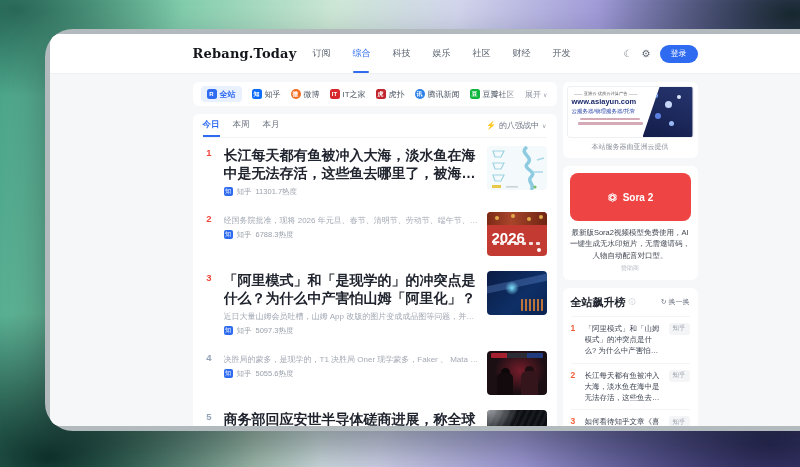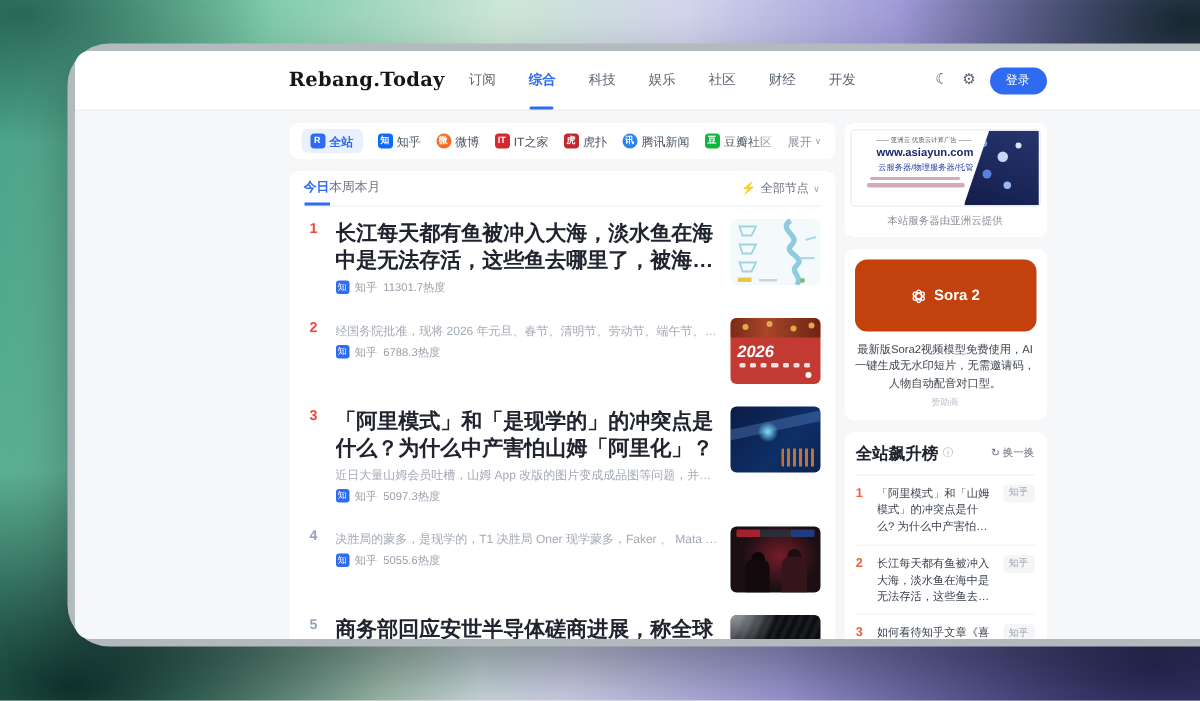--- a/index.html
+++ b/index.html
@@ -21,21 +21,21 @@
   .win-inner{ position:relative; width:100%; height:100%; border-radius:10px; overflow:hidden; background:#fff; }
   .scrollbar{ position:absolute; top:0; right:0; bottom:0; width:9px; background:#fafbfc; border-left:1px solid #f0f1f3; z-index:50;}
   .scroll-thumb{ width:7px; height:72px; margin:2px auto 0; background:#ccd2d7; border-radius:4px;}
 
   
   .hdr{ height:40px; background:#fff; border-bottom:1px solid #eef0f2; }
   .hdr-in{ width:505px; height:100%; margin:0 auto; display:flex; align-items:center; }
   .logo{ font-family:"DejaVu Serif",serif; font-weight:bold; font-size:13px; color:#14161c; letter-spacing:.2px; cursor:pointer;}
   .nav{ display:flex; gap:22px; margin-left:16px; height:100%; }
   .nav-item{ font-size:9px; color:#5b6470; display:flex; align-items:center; height:100%; position:relative; cursor:pointer;}
-  .nav-item.active{ color:#2e6bf0; font-weight:bold;}
+  .nav-item.active{ color:#2e6bf0; font-weight:normal;}
   .nav-item.active::after{ content:""; position:absolute; left:50%; transform:translateX(-50%); bottom:0; width:16px; height:2px; background:#2e6bf0; border-radius:2px;}
   .hdr-right{ margin-left:auto; display:flex; align-items:center; gap:9px;}
   .hicon{ font-size:10px; color:#5b6470; cursor:pointer; line-height:1;}
   .login-btn{ background:#2e6bf0; color:#fff; font-size:8px; padding:3.5px 11px; border-radius:999px; cursor:pointer;font-family:Liberation Mono, monospace;}
 
   
   .page{ background:#f6f7f9; height:352px; padding-top:8px; }
   .container{ width:505px; margin:0 auto; display:flex; gap:6px; align-items:flex-start;}
   .main{ width:364px;}
   .side{ width:135px;}
@@ -44,21 +44,21 @@
   
   .tabs-card{ height:24px; display:flex; align-items:center; gap:10px; padding:0 8px; font-size:8px; color:#4b5563; position:relative; overflow:hidden; white-space:nowrap;}
   .src{ display:flex; align-items:center; gap:3px; flex:none; cursor:pointer;}
   .src .ic{ width:10px; height:10px; border-radius:2.5px; color:#fff; font-size:6px; font-weight:bold; display:flex; align-items:center; justify-content:center; line-height:1;}
   .src.round .ic{ border-radius:50%;}
   .src.active{ background:#e9f0fe; border-radius:4px; padding:2.5px 6px; color:#2e6bf0; font-weight:bold;}
   .expand{ position:absolute; right:0; top:0; bottom:0; width:58px; background:linear-gradient(90deg,rgba(255,255,255,0),#fff 45%); display:flex; align-items:center; justify-content:flex-end; gap:2px; padding-right:9px; color:#8a919c; font-size:8px; cursor:pointer;}
 
   
   .list-card{ margin-top:8px; padding:0 10px 8px; min-height:312px;}
-  .time-row{ height:24px; display:flex; align-items:center; border-bottom:1px solid #f1f3f5; font-size:8.5px; color:#6b7280;}
+  .time-row{ height:24px; display:flex; align-items:center; gap:13px; border-bottom:1px solid #f1f3f5; font-size:8.5px; color:#6b7280;}
   .time-tab{ height:100%; display:flex; align-items:center; border-bottom:2px solid transparent; cursor:pointer;}
   .time-tab.active{ color:#2e6bf0; font-weight:bold; border-bottom-color:#2e6bf0;}
   .node-filter{ margin-left:auto; display:flex; align-items:center; gap:3px; color:#6b7280; font-size:8px; cursor:pointer;}
   .bolt{ color:#f5b50a; font-size:8px;}
   .chev{ font-size:6px; color:#9aa1ab;}
 
   .news-item{ display:flex; gap:8px; padding:8px 0 7px; cursor:pointer;}
   .rank{ width:13px; flex:none; font-size:9.5px; font-weight:bold; color:#94a3b8; text-align:center; padding-top:1px;}
   .rank.hot{ color:#f0463c;}
   .nbody{ flex:1; min-width:0;}
@@ -66,21 +66,21 @@
   .ndesc{ margin-top:3px; font-size:8px; color:#a3aab4; white-space:nowrap; overflow:hidden; text-overflow:ellipsis;}
   .nmeta{ margin-top:4px; display:flex; align-items:center; gap:4px; font-size:7.5px; color:#9aa1ab;}
   .src-badge{ width:9px; height:9px; border-radius:2px; background:#2e6bf0; color:#fff; font-size:6px; display:flex; align-items:center; justify-content:center;}
   .thumb{ width:60px; height:44px; border-radius:4px; flex:none; overflow:hidden; position:relative;}
 
   
   .t1{ background:#f4fafc;}
   .t2{ background:#c23a32;}
   .t2 .strip{ position:absolute; top:0; left:0; right:0; height:13px; background:linear-gradient(90deg,#7c2a16,#a8452a 40%,#6e2413); }
   .t2 .strip i{ position:absolute; width:4px; height:4px; border-radius:50%; background:#e9b64f; opacity:.9;}
-  .t2 .yr{ position:absolute; left:5px; top:17px; color:#fff; font-size:11px; font-weight:bold; font-style:italic;}
+  .t2 .yr{ position:absolute; left:5px; top:17px; color:#fff; font-size:15px; font-weight:bold; }
   .t2 .grid{ position:absolute; left:6px; right:6px; top:30px; display:flex; gap:3px;}
   .t2 .grid i{ flex:1; height:3px; background:rgba(255,255,255,.85); border-radius:1px;}
   .t2 .dot{ position:absolute; right:6px; bottom:4px; width:4px; height:4px; border-radius:50%; background:#fff;}
   .t3{ background:linear-gradient(135deg,#0b1c44,#0e2f66 60%,#0a2352);}
   .t3 .streak{ position:absolute; left:-10px; top:8px; width:90px; height:7px; background:rgba(130,180,255,.25); transform:rotate(-12deg); border-radius:4px;}
   .t3 .dots{ position:absolute; right:4px; bottom:4px; width:22px; height:12px; background:repeating-linear-gradient(90deg,#e08030 0 2px,transparent 2px 4px); opacity:.85; border-radius:1px;}
   .t3 .glow{ position:absolute; left:18px; top:10px; width:14px; height:14px; border-radius:50%; background:radial-gradient(circle,#7fe3ff,rgba(127,227,255,0) 70%);}
   .t4{ background:#1c0f14;}
   .t4 .glow{ position:absolute; inset:0; background:radial-gradient(60% 70% at 55% 45%, rgba(190,40,60,.55), rgba(190,40,60,0) 70%);}
   .t4 .bar{ position:absolute; top:2px; left:4px; right:4px; height:5px; background:linear-gradient(90deg,#b52332 0 30%,#2b2f3a 30% 70%,#20408a 70%); border-radius:1px; opacity:.9;}
@@ -89,32 +89,32 @@
   .t4 .h1{ position:absolute; left:14px; bottom:18px; width:9px; height:9px; border-radius:50%; background:#0c0709;}
   .t4 .h2{ position:absolute; right:13px; bottom:20px; width:9px; height:9px; border-radius:50%; background:#1c0d10;}
   .t5{ background:repeating-linear-gradient(115deg,#171a1f 0 3px,#0c0e11 3px 6px);}
   .t5 .light{ position:absolute; left:-8px; top:-10px; width:46px; height:30px; background:radial-gradient(circle at 20% 20%, rgba(210,215,220,.8), rgba(210,215,220,0) 70%);}
 
   
   .ad-card{ padding:4px 4px 6px;}
   .ad-banner{ height:52px; border:1px solid #eef0f2; border-radius:3px; position:relative; overflow:hidden; background:#fff; cursor:pointer;}
   .ad-shape{ position:absolute; right:0; top:0; bottom:0; width:40%; background:linear-gradient(200deg,#26356f,#141d4a); clip-path:polygon(34% 0,100% 0,100% 100%,0 100%);}
   .ad-shape i{ position:absolute; border-radius:50%; opacity:.95;}
-  .ad-txt{ position:absolute; left:4px; top:4px; width:62%; text-align:right;}
+  .ad-txt{ position:absolute; left:4px; top:4px; width:62%; text-align:left;}
   .ad-l1{ font-size:4.5px; color:#555; transform:scale(.95); white-space:nowrap;}
   .ad-l2{ font-size:7.5px; font-weight:bold; color:#1b2a6b; margin-top:1px;}
   .ad-l3{ font-size:5.5px; color:#2843a8; margin-top:1.5px;}
   .ad-fine{ margin-top:3px; display:flex; flex-direction:column; gap:2px; align-items:center;}
   .ad-fine i{ display:block; height:2.5px; border-radius:1px; background:#b0647a; opacity:.55;}
   .ad-fine i:nth-child(1){ width:78%;}
   .ad-fine i:nth-child(2){ width:84%;}
   .ad-cap{ text-align:center; font-size:7px; color:#8a9099; margin-top:4px;}
 
   .sora-card{ margin-top:8px; padding:7px;}
-  .sora-banner{ height:48px; background:#c2410c; border-radius:8px; display:flex; align-items:center; justify-content:center; gap:5px; color:#fff; cursor:pointer;}
+  .sora-banner{ height:48px; background:#ef4444; border-radius:8px; display:flex; align-items:center; justify-content:center; gap:5px; color:#fff; cursor:pointer;}
   .sora-logo{ width:11px; height:11px;}
   .sora-name{ font-size:10px; font-weight:bold;}
   .sora-text{ margin-top:6px; font-size:7.5px; color:#3f4650; line-height:1.5; text-align:center;}
   .sora-foot{ margin-top:3px; text-align:center; font-size:6px; color:#b7bcc4;}
 
   .rise-card{ margin-top:8px; padding:7px 8px 0;}
   .rise-hdr{ display:flex; align-items:center; gap:3px; padding-bottom:6px; border-bottom:1px solid #f3f4f6;}
   .rise-title{ font-size:11px; font-weight:bold; color:#20242e;}
   .rise-info{ font-size:7px; color:#b3b9c2;}
   .rise-refresh{ margin-left:auto; font-size:7px; color:#6b7280; display:flex; gap:2px; align-items:center; cursor:pointer;}
@@ -195,21 +195,21 @@
             </div>
           </div>
 
           <div class="card list-card">
             <div class="time-row">
               <div class="time-tab active">今日</div>
               <div class="time-tab">本周</div>
               <div class="time-tab">本月</div>
               <div class="node-filter">
                 <span class="bolt">⚡</span>
-                <span>全部节点</span>
+                <span>的八强战中</span>
                 <span class="chev">∨</span>
               </div>
             </div>
 
             <div class="news-item">
               <div class="rank hot">1</div>
               <div class="nbody">
                 <div class="ntitle">长江每天都有鱼被冲入大海，淡水鱼在海中是无法存活，这些鱼去哪里了，被海洋动物吃了吗？</div>
                 <div class="nmeta">
                   <span class="src-badge">知</span>

